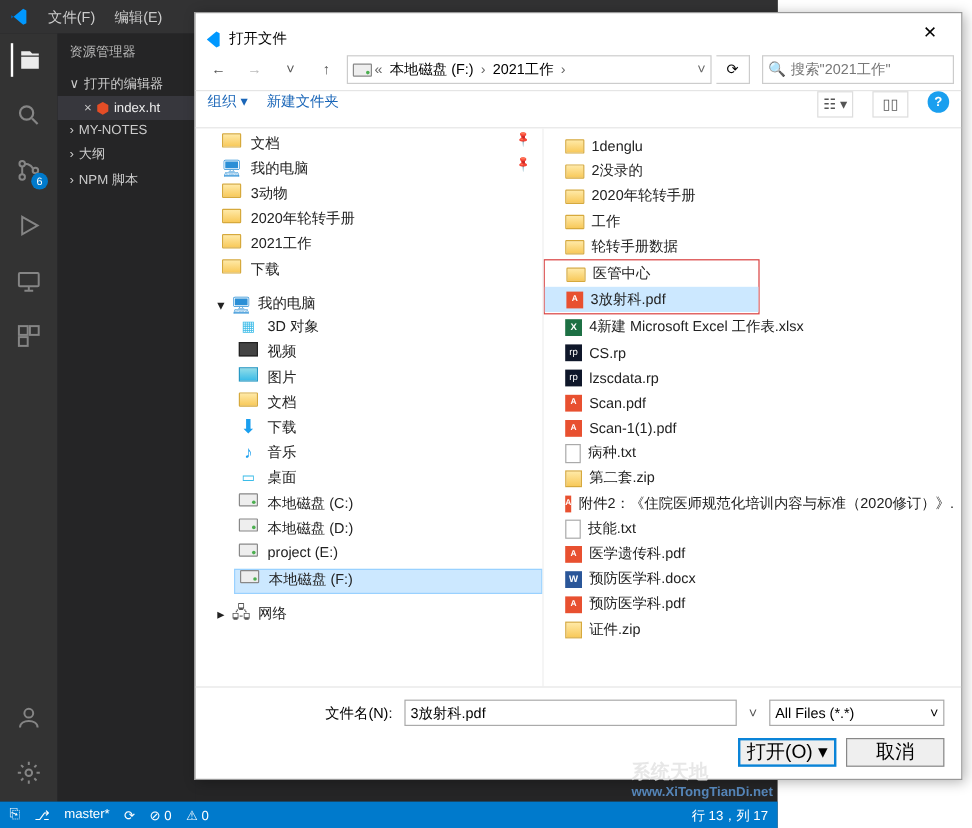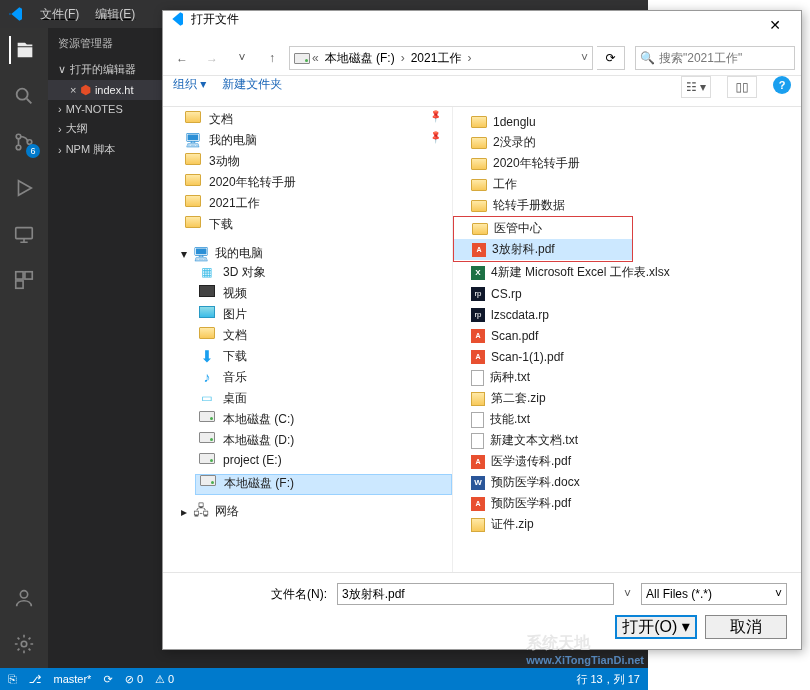--- a/index.html
+++ b/index.html
@@ -1,36 +1,36 @@
 <!DOCTYPE html>
 <html><head>
 <meta charset="utf-8">
 <style>
 * { margin: 0; padding: 0; box-sizing: border-box; font-family: "Microsoft YaHei", "Segoe UI", sans-serif; }
 body { width: 810px; height: 690px; background: #fff; overflow: hidden; position: relative; font-size: 12px; }
 
 
-.vscode { width: 648px; height: 690px; background: #252526; position: relative; text-decoration: underline; }
+.vscode { width: 648px; height: 690px; background: #252526; position: relative; }
 .vscode-titlebar { height: 28px; background: #323233; display: flex; align-items: center; color: #ccc; padding: 0 8px; gap: 16px; font-size: 12px; }
 .vscode-titlebar .vslogo { width: 16px; height: 16px; }
 .vscode-activity { position: absolute; left: 0; top: 28px; bottom: 22px; width: 48px; background: #333333; display: flex; flex-direction: column; align-items: center; padding-top: 8px; gap: 18px; }
 .vscode-activity .aicon { width: 28px; height: 28px; display: flex; align-items: center; justify-content: center; color: #858585; position: relative; }
 .vscode-activity .aicon.active { color: #fff; border-left: 2px solid #fff; margin-left: -2px; padding-left: 2px;}
 .vscode-activity .badge { position: absolute; bottom: -2px; right: -2px; background: #007acc; color: #fff; border-radius: 50%; font-size: 9px; width: 14px; height: 14px; display: flex; align-items: center; justify-content: center;}
 .vscode-activity .bottom-icons { margin-top: auto; display: flex; flex-direction: column; gap: 18px; padding-bottom: 10px;}
 .vscode-sidebar { position: absolute; left: 48px; top: 28px; width: 115px; background: #252526; color: #bbb; bottom: 22px; font-size: 11px; }
 .vscode-sidebar .hdr { padding: 8px 10px; font-size: 11px; color: #bbb; }
 .vscode-sidebar .section { padding: 3px 10px; color: #ccc; display: flex; align-items: center; gap: 4px;}
 .vscode-sidebar .openfile { background: #37373d; padding: 3px 8px 3px 22px; color: #eee; display:flex; align-items:center; gap:4px;}
 .vscode-statusbar { position: absolute; left: 0; right: 0; bottom: 0; height: 22px; background: #007acc; color: #fff; display: flex; align-items: center; padding: 0 8px; gap: 12px; font-size: 11px;}
 .vscode-statusbar .right { margin-left: auto; display: flex; gap: 14px; }
 
 
 .dialog { position: absolute; left: 162px; top: 10px; width: 640px; height: 640px; background: #fff; border: 1px solid #999; box-shadow: 2px 2px 10px rgba(0,0,0,.3); display: flex; flex-direction: column; }
-.dlg-titlebar { height: 30px; display: flex; align-items: flex-start; padding: 0 6px; }
+.dlg-titlebar { height: 30px; display: flex; align-items: flex-end; padding: 0 6px; }
 .dlg-titlebar .dlg-title { margin-left: 6px; font-size: 12px; }
 .dlg-titlebar .dlg-close { margin-left: auto; width: 40px; height: 28px; display:flex; align-items:center; justify-content:center; font-size: 14px;}
 .dlg-nav { height: 34px; display: flex; align-items: center; padding: 0 6px; gap: 4px; }
 .dlg-nav .navbtn { width: 26px; height: 26px; display: flex; align-items: center; justify-content: center; color: #555; }
 .dlg-nav .navbtn.disabled { color: #bbb; }
 .dlg-breadcrumb { flex: 1; height: 24px; border: 1px solid #ccc; display: flex; align-items: center; padding: 0 4px; gap: 2px; background:#fff;}
 .dlg-breadcrumb .crumb { padding: 0 4px; }
 .dlg-breadcrumb .sep { color: #666; }
 .dlg-nav .refresh { width: 28px; height: 24px; border: 1px solid #ccc; border-left:none; display:flex; align-items:center; justify-content:center; margin-right: 6px;}
 .dlg-search { width: 160px; height: 24px; border: 1px solid #ccc; padding: 0 4px; display:flex; align-items:center; color:#777; gap:4px;}
@@ -362,26 +362,26 @@
           </div>
           <div class="file-item ">
             <span class="ico ico-txt"></span>
             <span>病种.txt</span>
           </div>
           <div class="file-item ">
             <span class="ico ico-zip"></span>
             <span>第二套.zip</span>
           </div>
           <div class="file-item ">
+            <span class="ico ico-pdf">A</span>
+            <span>附件2：《住院医师规范化培训内容与标准（2020修订）》.</span>
+          </div>
+          <div class="file-item ">
             <span class="ico ico-txt"></span>
             <span>技能.txt</span>
-          </div>
-          <div class="file-item ">
-            <span class="ico ico-txt"></span>
-            <span>新建文本文档.txt</span>
           </div>
           <div class="file-item ">
             <span class="ico ico-pdf">A</span>
             <span>医学遗传科.pdf</span>
           </div>
           <div class="file-item ">
             <span class="ico ico-word">W</span>
             <span>预防医学科.docx</span>
           </div>
           <div class="file-item ">

